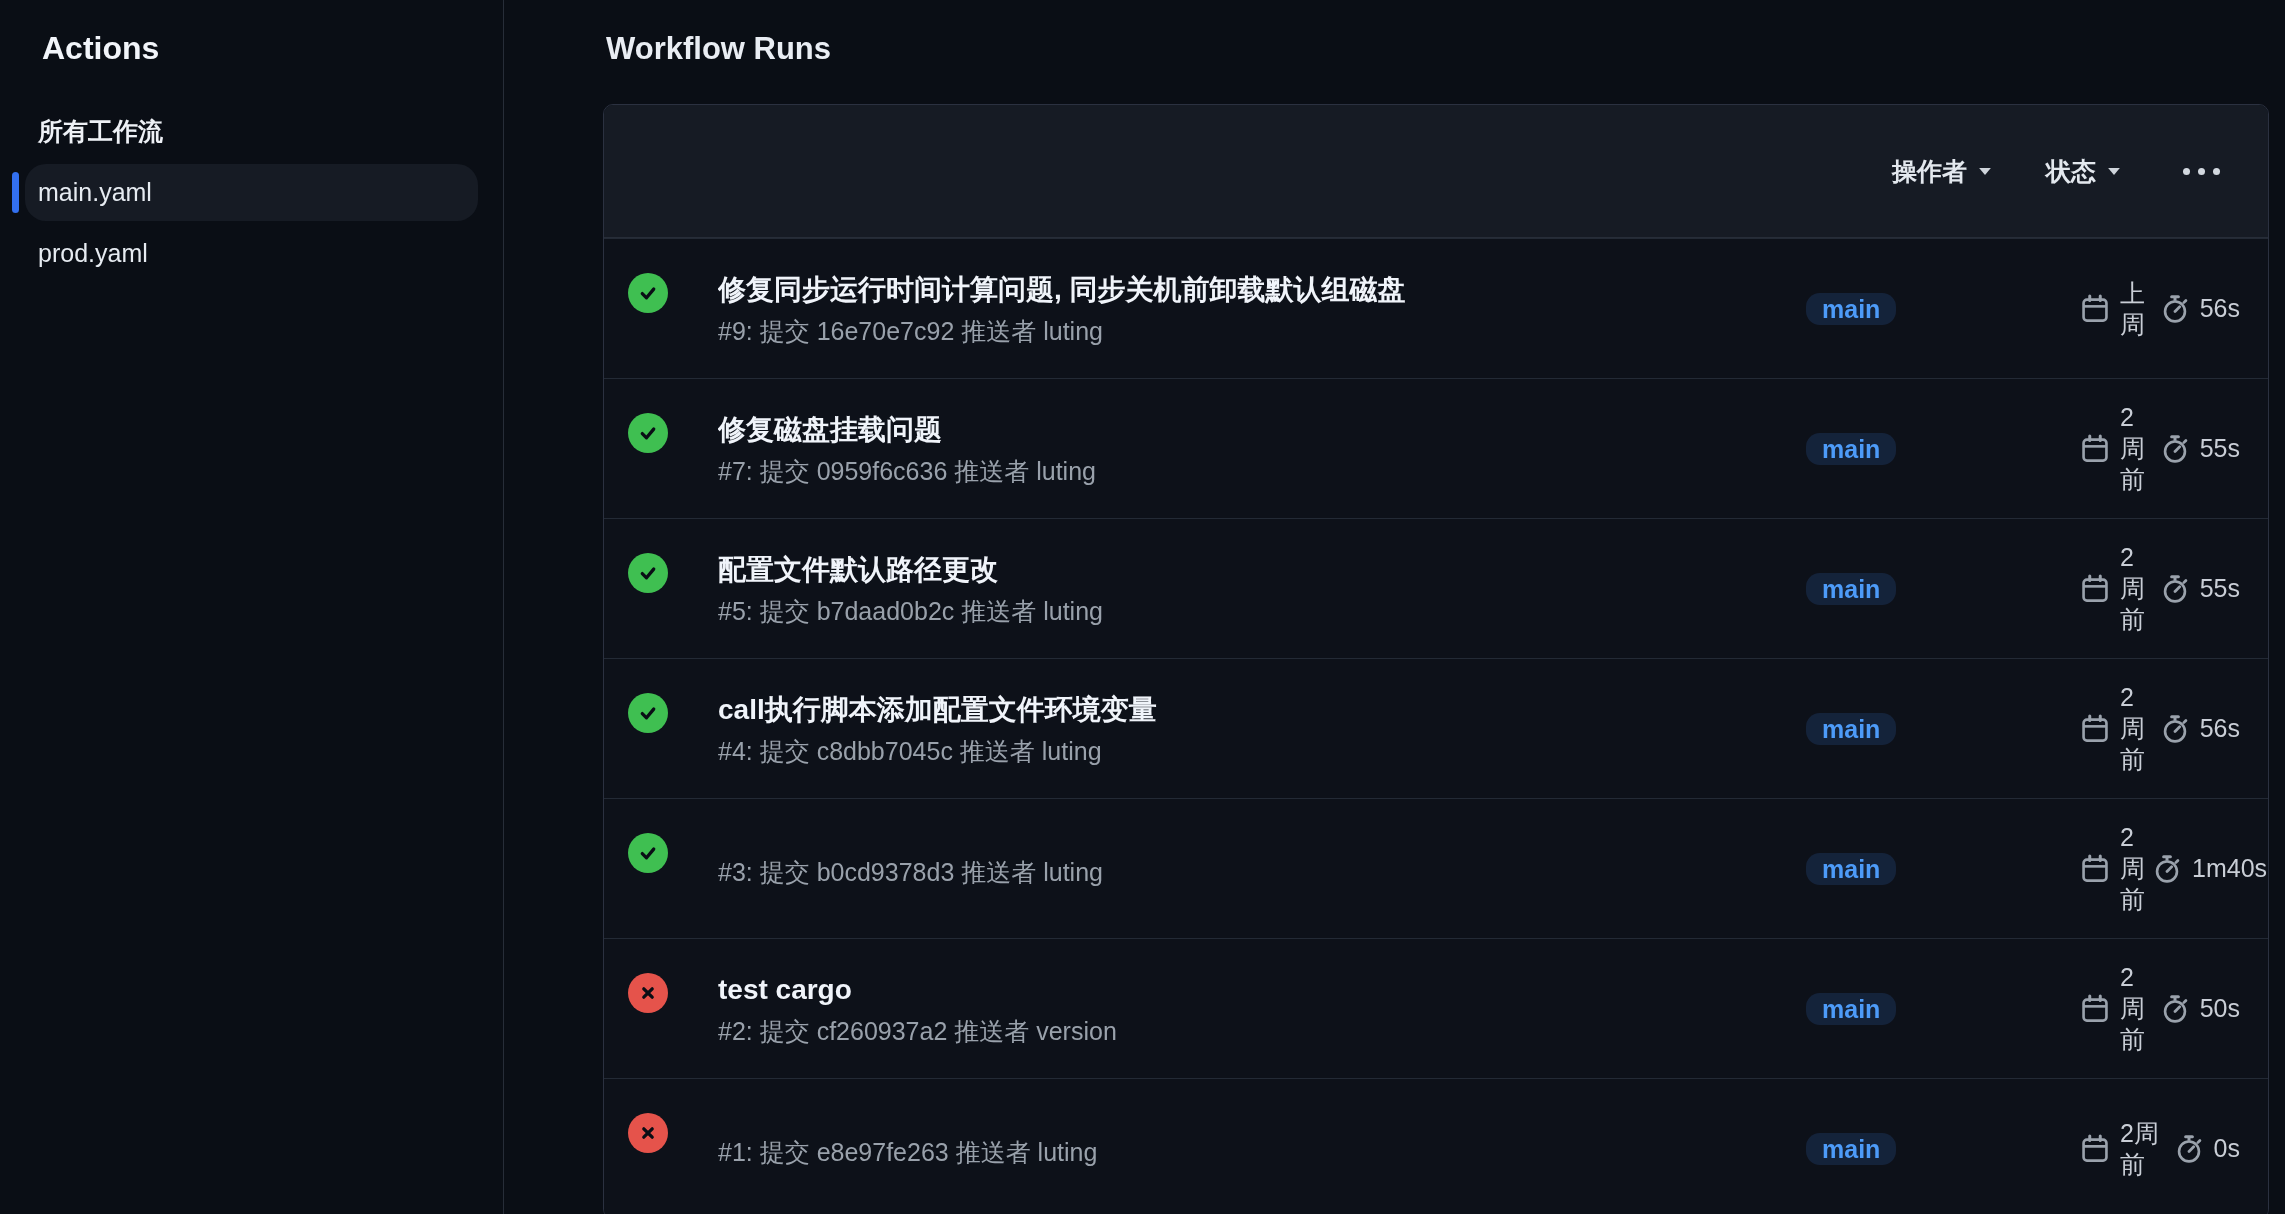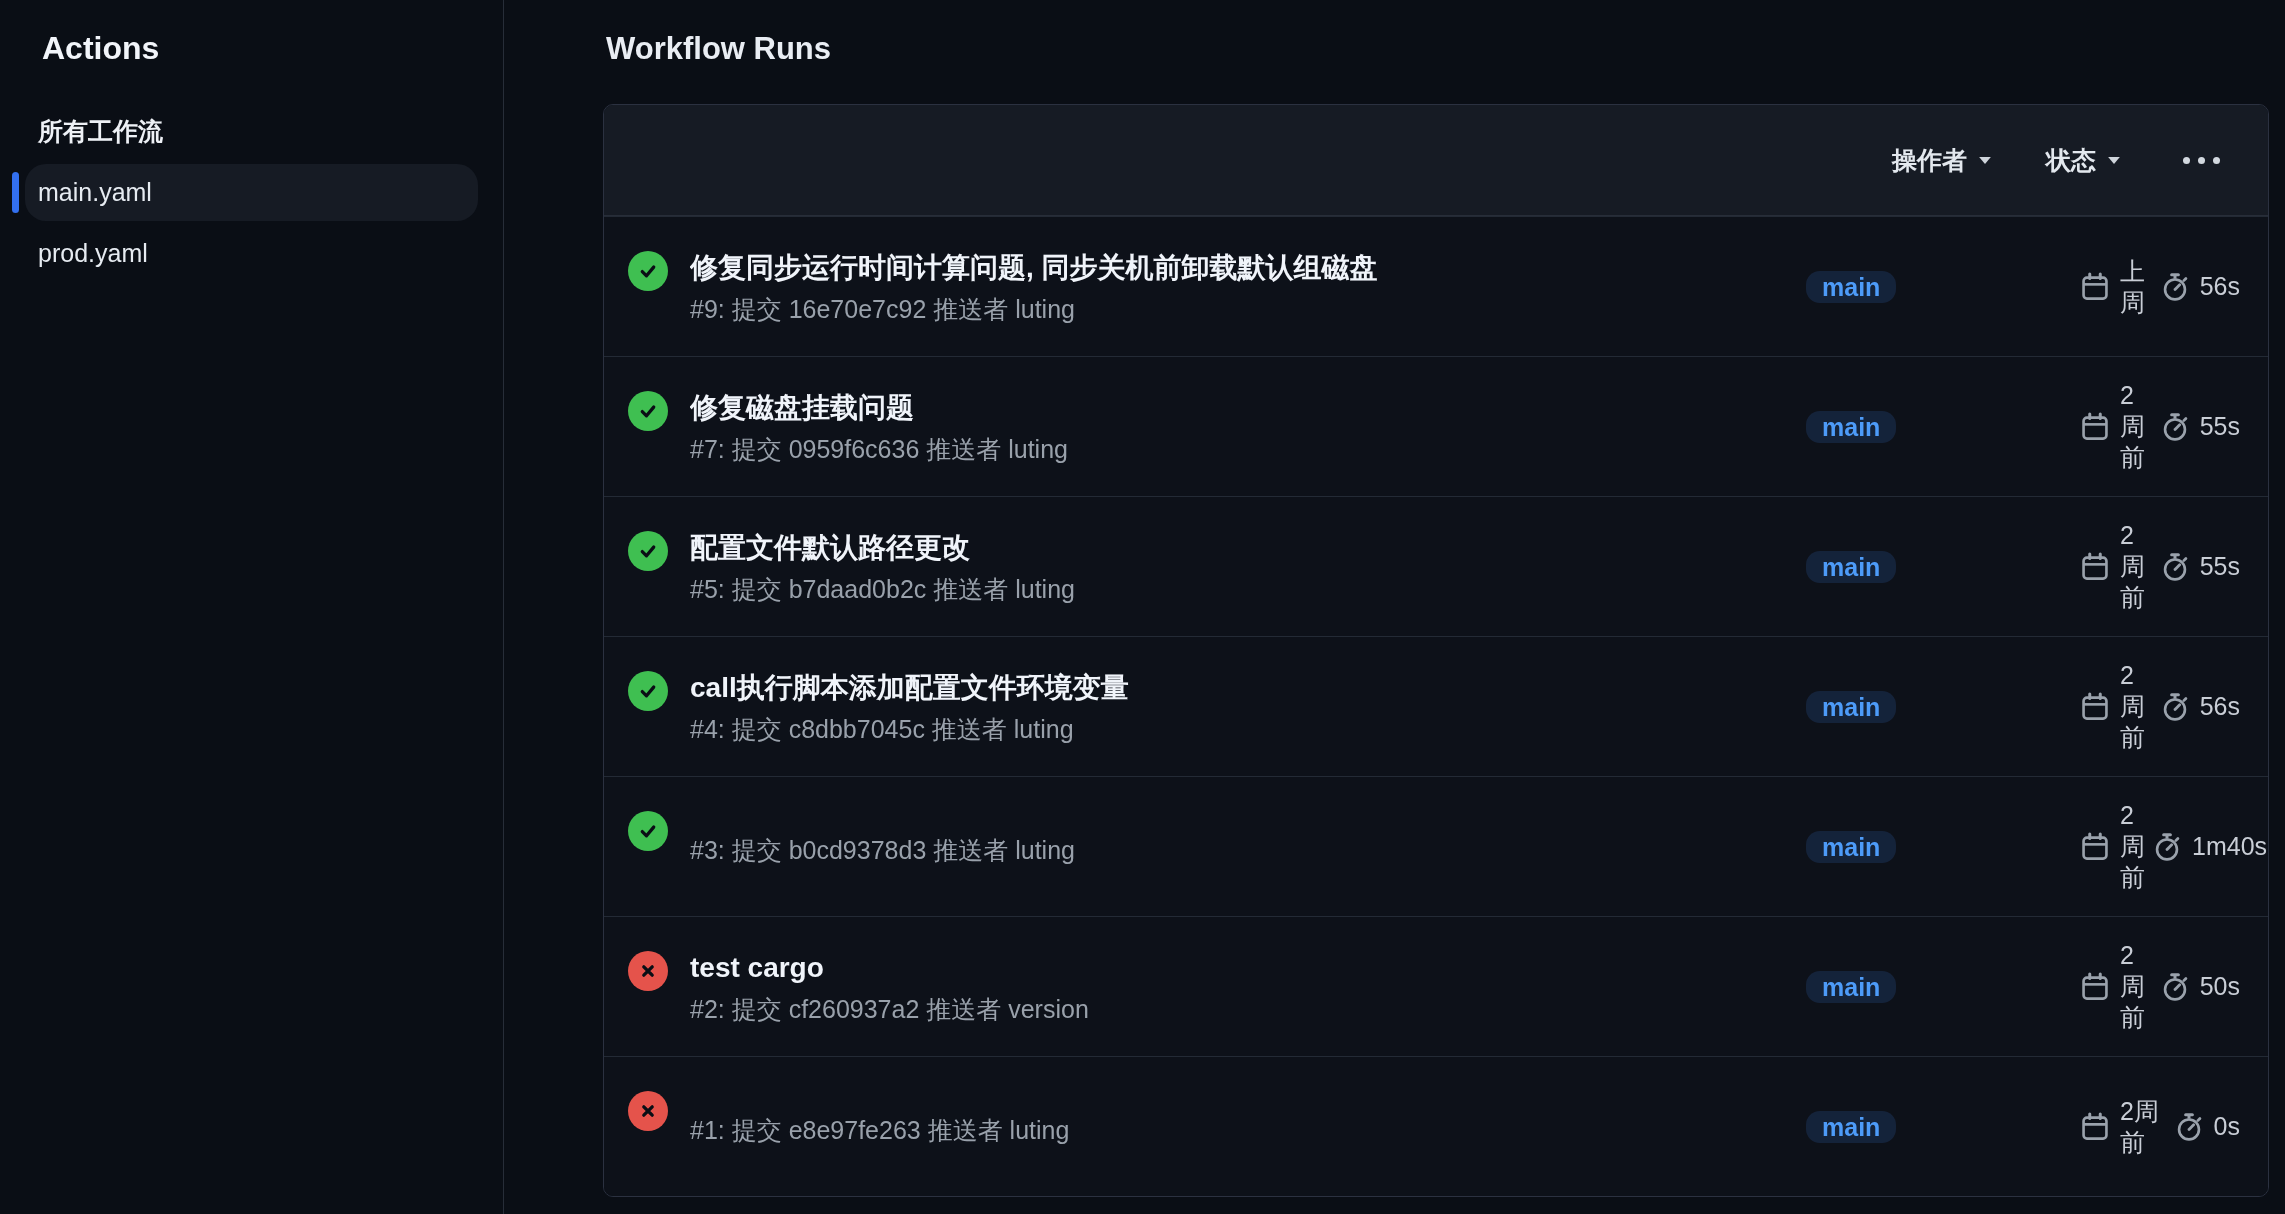--- a/index.html
+++ b/index.html
@@ -54,21 +54,21 @@
 
   .panel {
     margin-top: 34px;
     width: 1666px;
     border: 1px solid #2b3140;
     border-radius: 10px;
     overflow: hidden;
     background: #0d1119;
   }
   .panel-header {
-    height: 111px;
+    height: 133px;
     background: #161b24;
     border-bottom: 1px solid #272d38;
     display: flex; align-items: center; justify-content: flex-end;
     gap: 50px;
     padding-right: 44px;
   }
   .filter-btn {
     display: flex; align-items: center; gap: 11px;
     background: none; border: none; cursor: pointer;
     font-family: inherit;
@@ -101,21 +101,21 @@
     display: flex; align-items: center; justify-content: center;
     align-self: flex-start;
     margin: 34px 22px 0 0;
   }
   .status-success { background: #3fbf51; }
   .status-failure { background: #e5534b; }
   .status-icon svg { display: none; }
   .status-success svg.glyph-check { display: block; }
   .status-failure svg.glyph-x { display: block; }
 
-  .run-text { flex: 1; min-width: 0; }
+  .run-text { flex: 1; min-width: 0; margin-left: 28px; }
   .run-title {
     font-size: 28px; font-weight: 700; color: #f0f4fa;
     line-height: 38px; cursor: pointer;
     white-space: nowrap; overflow: hidden; text-overflow: ellipsis;
   }
   .run-commit {
     font-size: 25px; color: #99a1ab;
     line-height: 32px; margin-top: 6px;
   }
 

